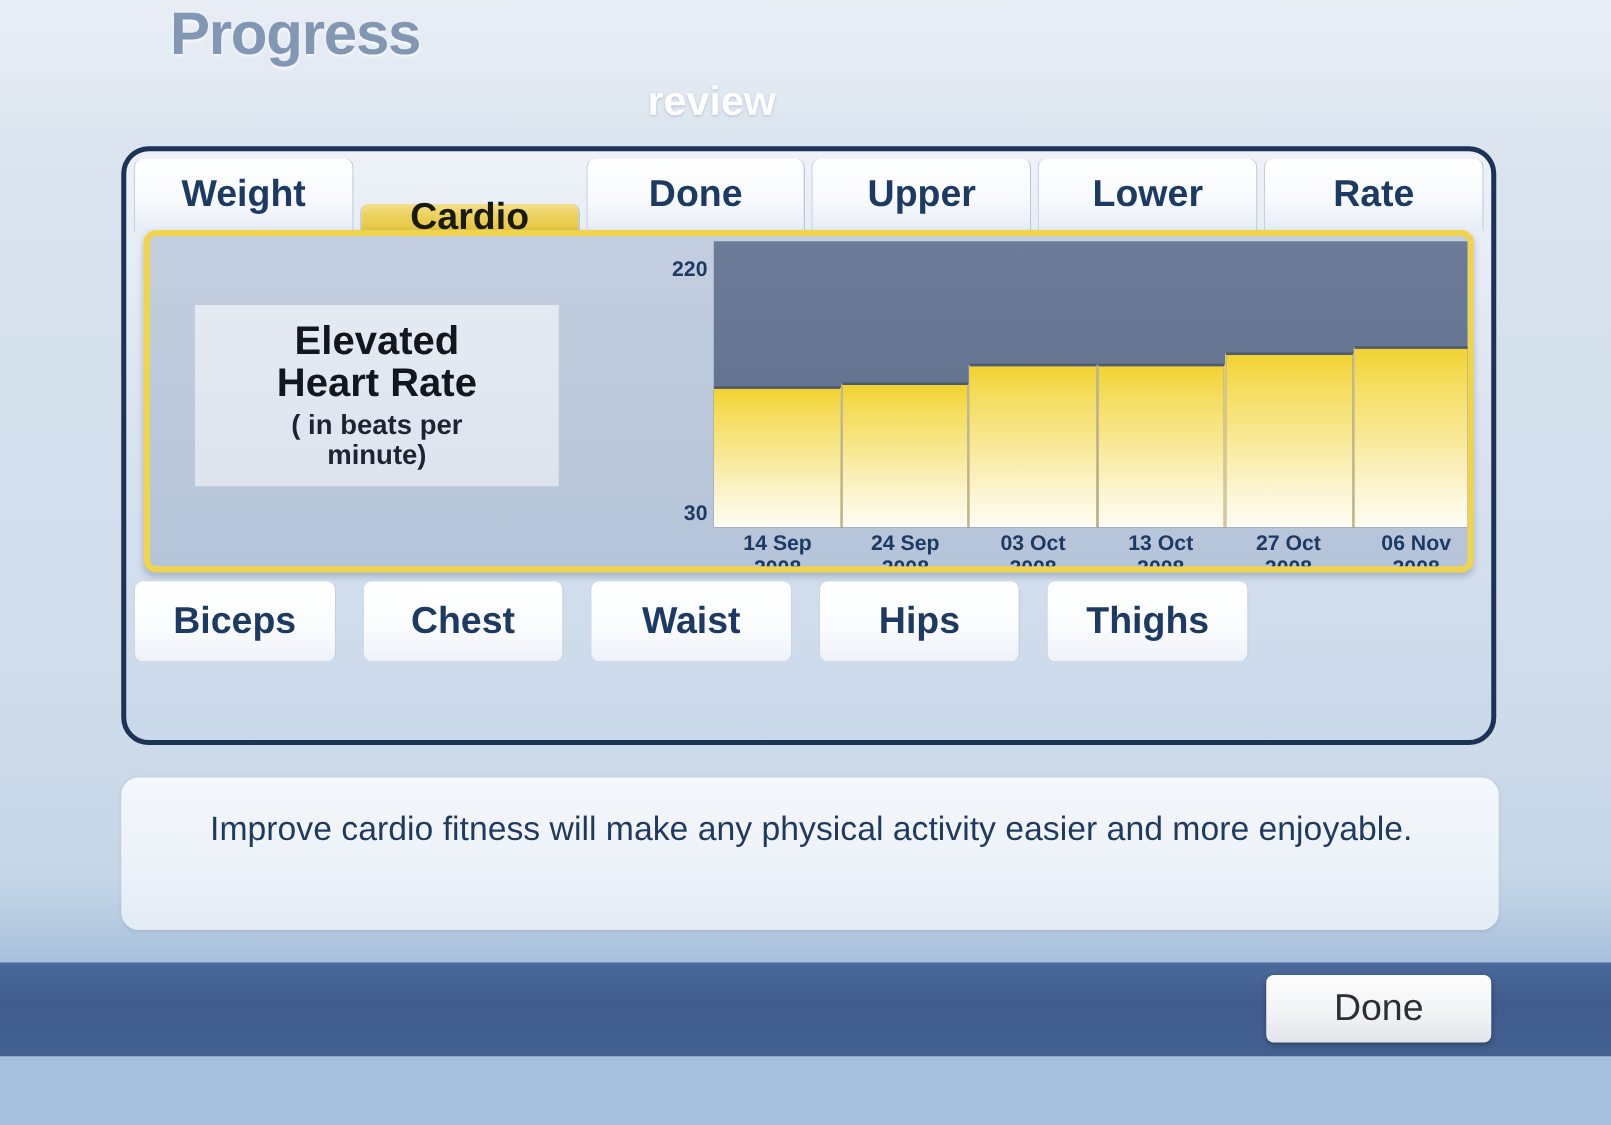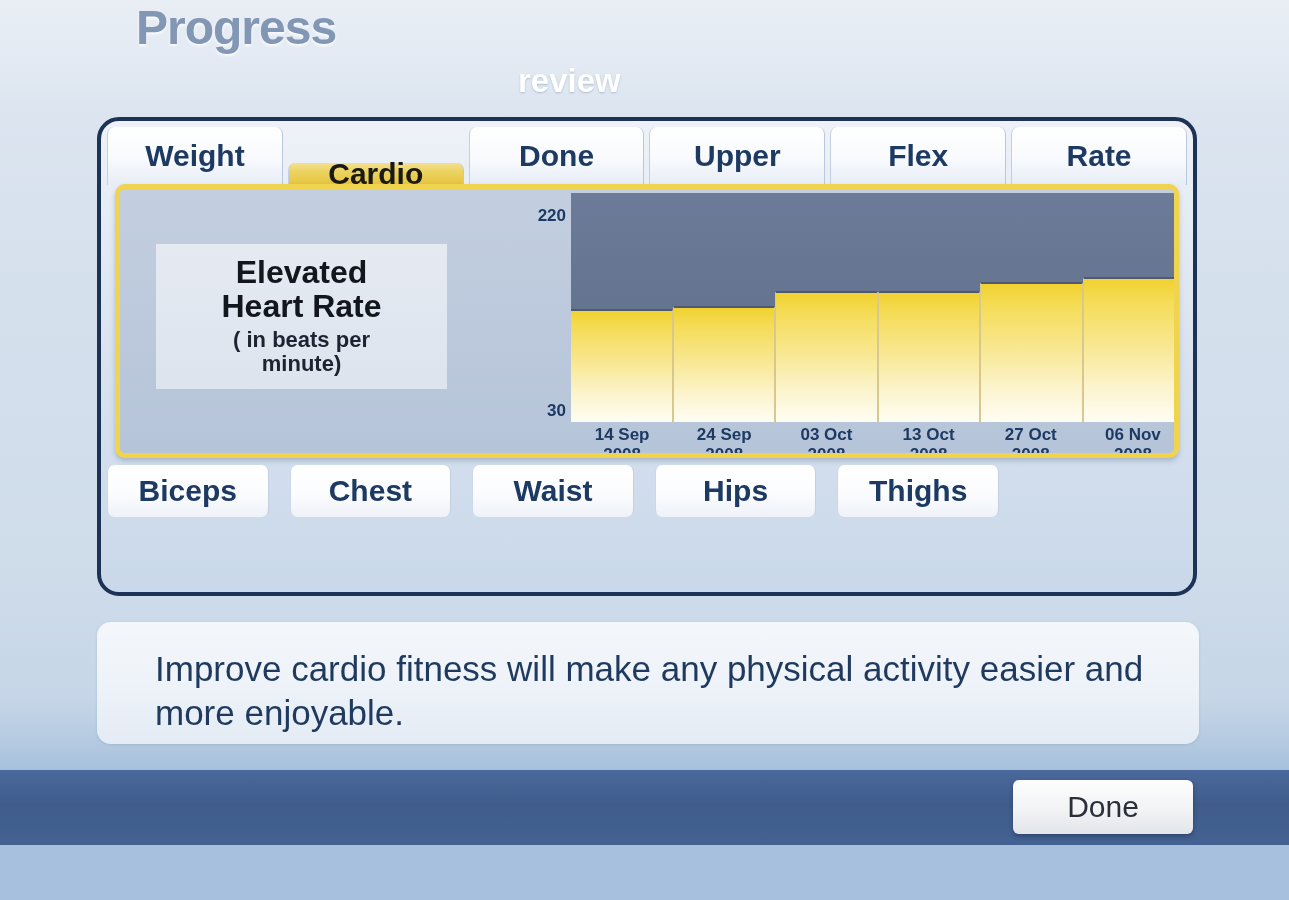--- a/index.html
+++ b/index.html
@@ -208,21 +208,21 @@
     color: #1d3a63;
     line-height: 1.15;
   }
 
   
   .tabs-bottom {
     position: absolute;
     left: 6px;
     top: 344px;
     width: 892px;
-    height: 52px;
+    height: 64px;
     display: flex;
     gap: 21px;
   }
   .tab-b {
     flex: 1 1 0;
     display: flex;
     align-items: center;
     justify-content: center;
     font-size: 30px;
     font-weight: bold;
@@ -239,25 +239,26 @@
     position: absolute;
     left: 97px; top: 622px;
     width: 1102px; height: 122px;
     background: linear-gradient(180deg, #f4f7fb 0%, #eef3f9 50%, #e3ebf4 100%);
     border-radius: 14px;
     box-shadow: 0 1px 3px rgba(140,160,185,0.4);
     box-sizing: border-box;
   }
   .message-text {
     position: absolute;
-    left: 58px; top: 25px;
+    left: 42px; top: 25px;
     width: 1020px;
-    font-size: 35px;
+    font-size: 27px;
     color: #1f3a5e;
     line-height: 1.25;
+    text-align: center;
   }
 
   
   .footer-bar {
     position: absolute;
     left: 0; top: 770px;
     width: 1289px; height: 75px;
     background: linear-gradient(180deg, #4a699a 0%, #3f5c8d 45%, #436191 100%);
   }
   .done-button {
@@ -294,21 +295,21 @@
       <div class="tab active">
           <span>Cardio</span>
         </div>
       <div class="tab">
           <span>Done</span>
         </div>
       <div class="tab">
           <span>Upper</span>
         </div>
       <div class="tab">
-          <span>Flex</span>
+          <span>Lower</span>
         </div>
       <div class="tab">
           <span>Rate</span>
         </div>
     </div>
 
     <div class="content-frame">
       <div class="content-inner">
 
         <div class="label-box">

